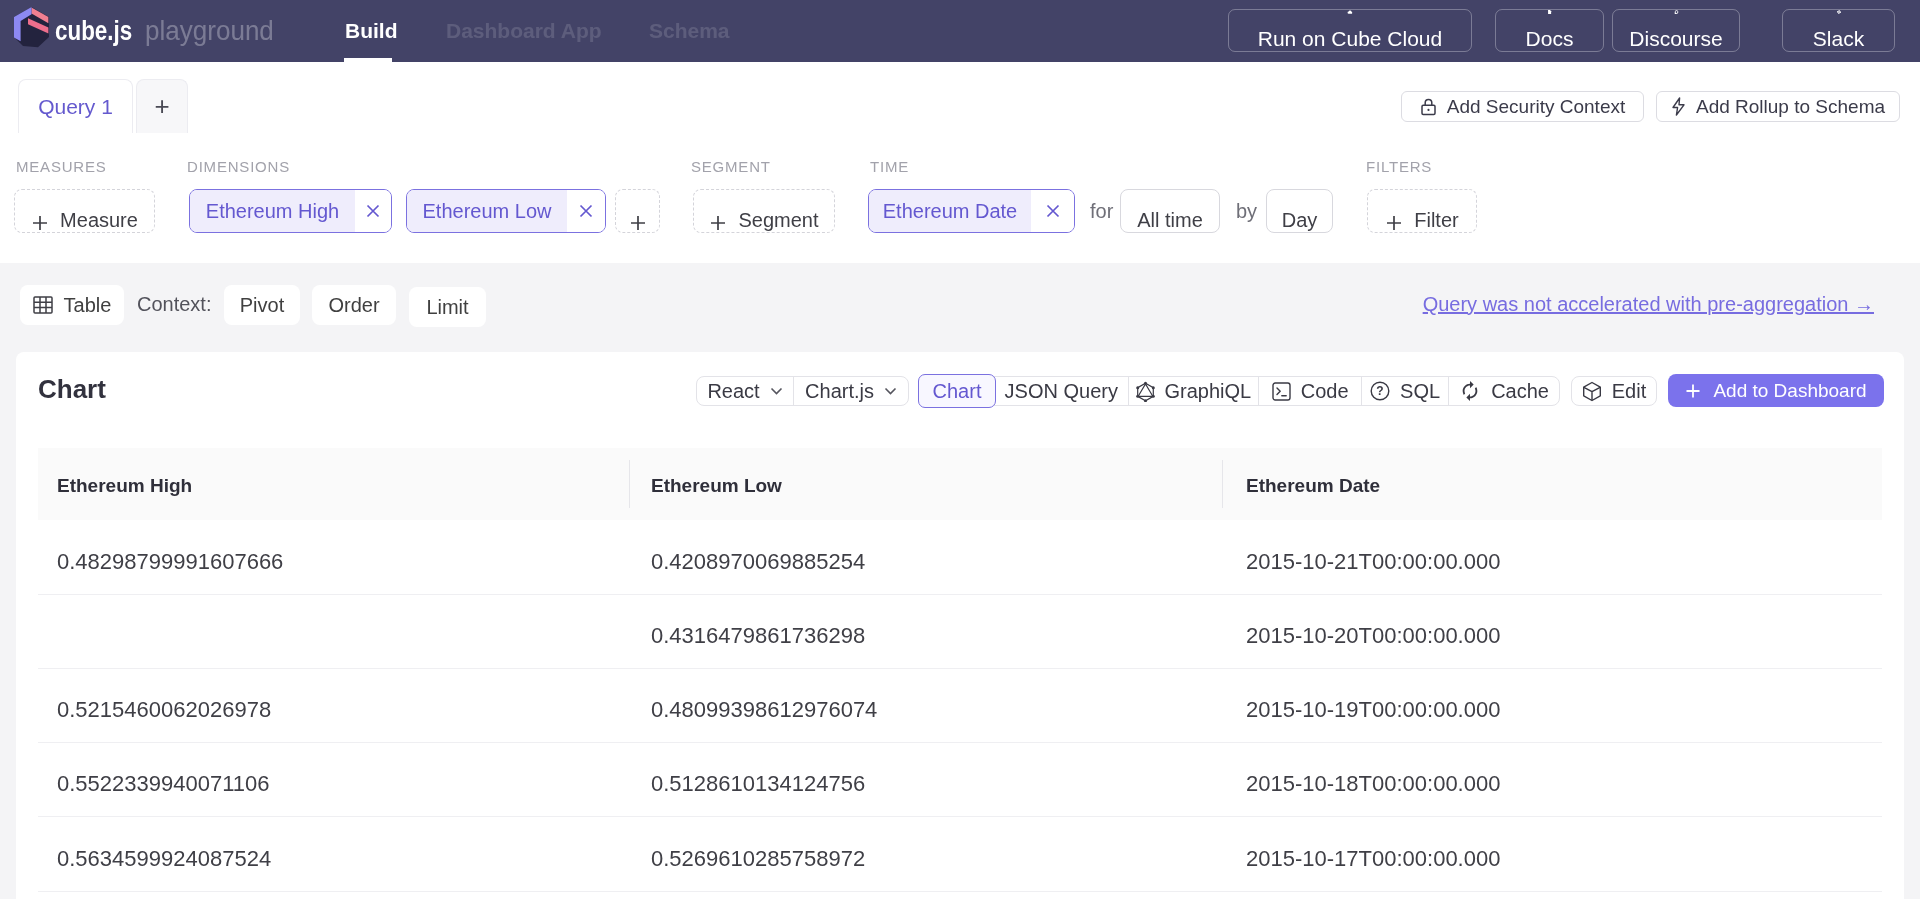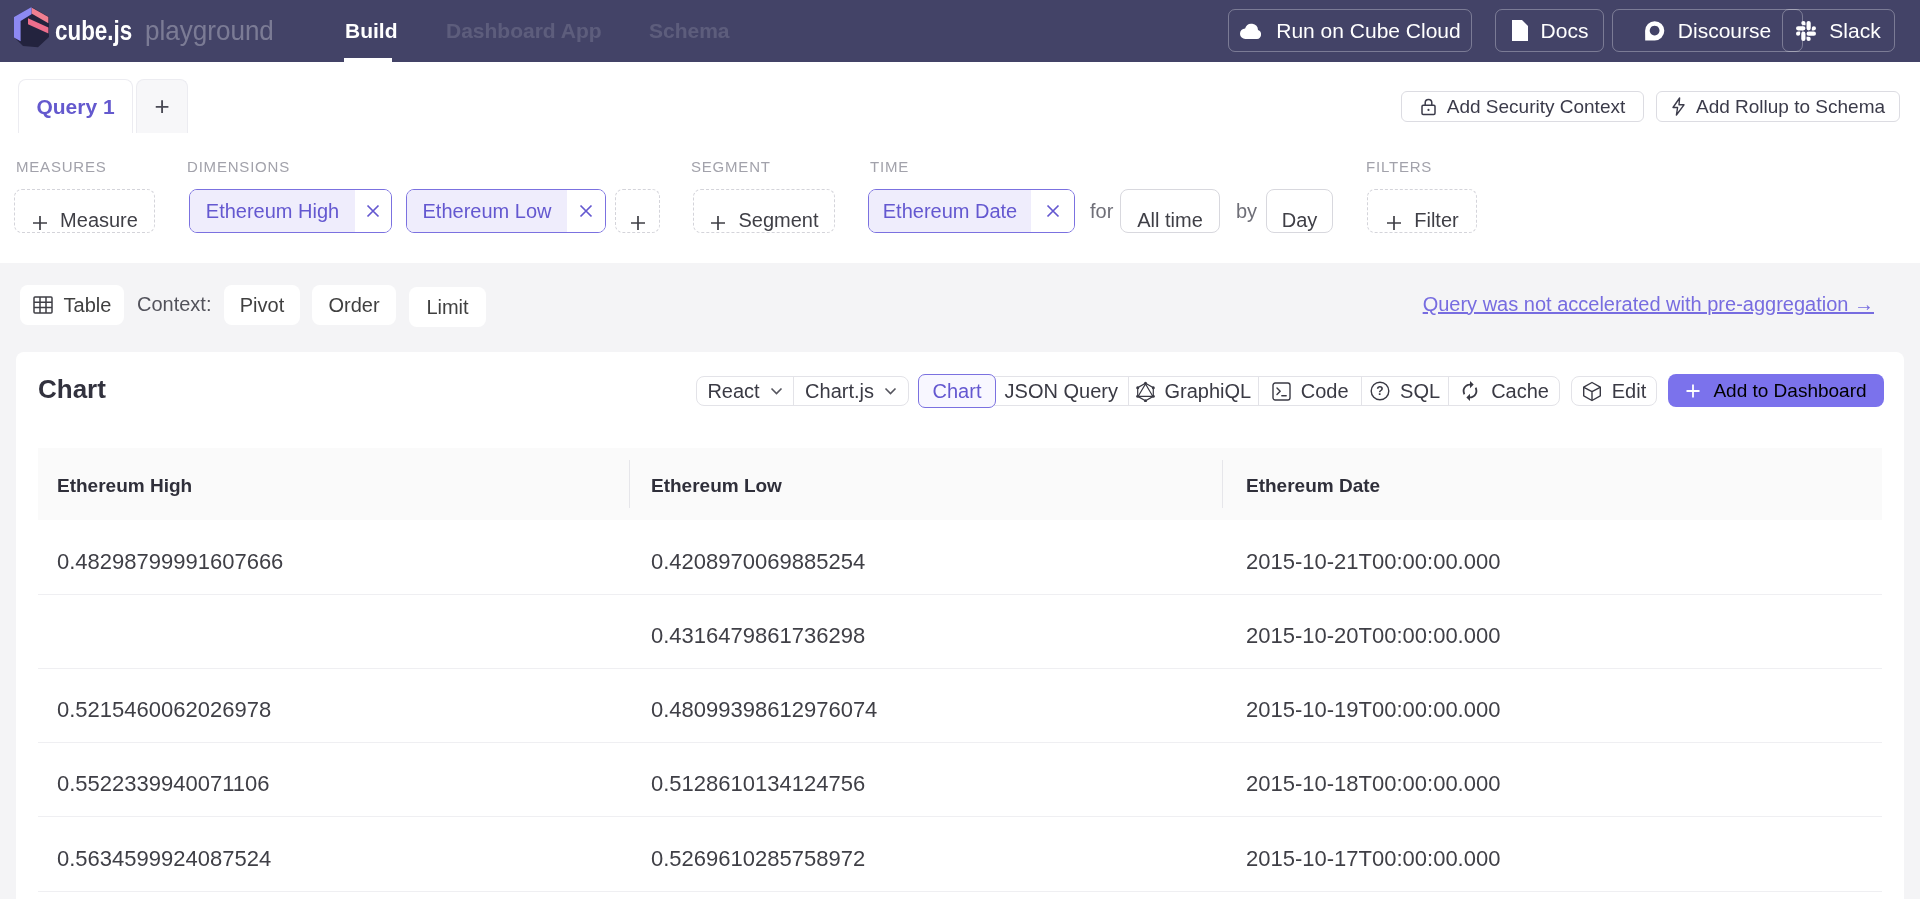--- a/index.html
+++ b/index.html
@@ -11,26 +11,26 @@
   #topbar { position:absolute; left:0; top:0; width:1920px; height:62px; background:#434367; }
   .brand { position:absolute; top:0; height:62px; line-height:62px; }
   #brandcube { left:55px; color:#fff; font-size:28px; font-weight:700; transform:scaleX(.80); transform-origin:0 50%; }
   #brandplay { left:145px; color:rgba(255,255,255,.30); font-size:28px; font-weight:400; transform:scaleX(.93); transform-origin:0 50%; }
   .nav { position:absolute; top:0; height:62px; line-height:62px; font-size:21px; }
   #navbuild { left:345px; color:#fff; font-weight:600; }
   #navdash { left:446px; color:rgba(255,255,255,.14); font-weight:600;}
   #navschema { left:649px; color:rgba(255,255,255,.14); font-weight:600;}
   #navunderline { position:absolute; left:344px; top:58px; width:48px; height:4px; background:#fff; }
   .tbtn { position:absolute; top:9px; height:43px; border:1.5px solid rgba(255,255,255,.30); border-radius:7px;
-    color:#fff; font-size:21px; display:flex; align-items:center; justify-content:center; gap:13px; }
+    color:#fff; font-size:21px; display:flex; align-items:center; justify-content:center; gap:13px;flex-direction:column; }
 
   
   .tab { position:absolute; top:79px; height:54px; border:1.5px solid #ECECF1; border-bottom:none;
     border-radius:8px 8px 0 0; display:flex; align-items:center; justify-content:center; }
-  #tab1 { left:18px; width:115px; background:#fff; color:#6459CE; font-size:21px;font-weight:bold; }
+  #tab1 { left:18px; width:115px; background:#fff; color:#6459CE; font-size:21px; }
   #tab2 { left:136px; width:52px; background:#F7F7F9; color:#4A4A55; font-size:26px; font-weight:300;}
   .secbtn { position:absolute; top:91px; height:31px; border:1px solid #DCDCE2; border-radius:6px; background:#fff;
     color:#3B3B4A; font-size:19px; display:flex; align-items:center; justify-content:center; gap:10px; }
 
   
   .lbl { position:absolute; top:158px; font-size:15px; letter-spacing:.8px; color:#A2A2AB; }
   .ctl { position:absolute; top:189px; height:44px; border-radius:8px; display:flex; align-items:flex-end;
     justify-content:center; font-size:20px; color:#3F3F46; gap:11px; }
   .dashed { border:1.5px dashed #D4D4DA; background:#fff; }
   .solidb { border:1px solid #D8D8DE; background:#fff; }
@@ -84,21 +84,21 @@
         <path fill="#fff" d="M6.5 17a5.3 5.3 0 0 1-.4-10.6A6.6 6.6 0 0 1 19 8.1 4.6 4.6 0 0 1 18 17z"></path>
       </svg>
     <span>Run on Cube Cloud</span>
   </div>
   <div class="tbtn" style="left:1495px;width:109px">
     <svg width="17" height="21" viewBox="0 0 17 21">
         <path fill="#fff" d="M1 0h10l6 6v15H1z"></path>
       </svg>
     <span>Docs</span>
   </div>
-  <div class="tbtn" style="left:1612px;width:191px">
+  <div class="tbtn" style="left:1612px;width:128px">
     <svg width="21" height="21" viewBox="0 0 21 21">
         <path fill="#fff" fill-rule="evenodd" d="M1.2 20.4 1.1 10.8 a9.6 9.6 0 1 1 9.5 9.6 Z M10.6 5.7 a4.9 4.9 0 1 0 0.002 0 Z"></path>
       </svg>
     <span>Discourse</span>
   </div>
   <div class="tbtn" style="left:1782px;width:113px">
     <svg width="20" height="20" viewBox="0 0 24 24">
         <path fill="#fff" d="M5.042 15.165a2.528 2.528 0 0 1-2.52 2.523A2.528 2.528 0 0 1 0 15.165a2.527 2.527 0 0 1 2.522-2.52h2.52v2.52zM6.313 15.165a2.527 2.527 0 0 1 2.521-2.52 2.527 2.527 0 0 1 2.521 2.52v6.313A2.528 2.528 0 0 1 8.834 24a2.528 2.528 0 0 1-2.521-2.522v-6.313zM8.834 5.042a2.528 2.528 0 0 1-2.521-2.52A2.528 2.528 0 0 1 8.834 0a2.528 2.528 0 0 1 2.521 2.522v2.52H8.834zM8.834 6.313a2.528 2.528 0 0 1 2.521 2.521 2.528 2.528 0 0 1-2.521 2.521H2.522A2.528 2.528 0 0 1 0 8.834a2.528 2.528 0 0 1 2.522-2.521h6.312zM18.956 8.834a2.528 2.528 0 0 1 2.522-2.521A2.528 2.528 0 0 1 24 8.834a2.528 2.528 0 0 1-2.522 2.521h-2.522V8.834zM17.688 8.834a2.528 2.528 0 0 1-2.523 2.521 2.527 2.527 0 0 1-2.52-2.521V2.522A2.527 2.527 0 0 1 15.165 0a2.528 2.528 0 0 1 2.523 2.522v6.312zM15.165 18.956a2.528 2.528 0 0 1 2.523 2.522A2.528 2.528 0 0 1 15.165 24a2.527 2.527 0 0 1-2.52-2.522v-2.522h2.52zM15.165 17.688a2.527 2.527 0 0 1-2.52-2.523 2.526 2.526 0 0 1 2.52-2.52h6.313A2.527 2.527 0 0 1 24 15.165a2.528 2.528 0 0 1-2.522 2.523h-6.313z"></path>
       </svg>
     <span>Slack</span>
@@ -238,21 +238,21 @@
 </div>
 <div class="tool" style="left:1571px;width:86px">
   <div class="tcell" style="width:100%">
     <svg width="20" height="21" viewBox="0 0 20 21" fill="none" stroke="#3A3A44" stroke-width="1.4" stroke-linejoin="round">
         <path d="M10 1.5 18.3 6.2 18.3 14.8 10 19.5 1.7 14.8 1.7 6.2 Z"></path>
         <path d="M1.9 6.3 10 10.7 18.1 6.3M10 10.7V19.3"></path>
         <path d="M5.8 3.9l8.3 4.6v4.4" opacity="0"></path>
       </svg>
     Edit</div>
 </div>
-<div class="tool" style="left:1668px;width:216px;top:374px;height:33px;background:#7B72EC;border:none;color:#000000;border-radius:8px;font-size:19px">
+<div class="tool" style="left:1668px;width:216px;top:374px;height:33px;background:#7B72EC;border:none;color:#ffffff;border-radius:8px;font-size:19px">
   <div class="tcell" style="width:100%;gap:12px"><svg width="16" height="16" viewBox="0 0 16 16">
         <path d="M8 1.5v13M1.5 8h13" stroke="#fff" stroke-width="1.8"></path>
       </svg>Add to Dashboard</div>
 </div>
 
 <div id="thead">
   <span class="th" style="left:19px">Ethereum High</span>
   <span class="th" style="left:613px">Ethereum Low</span>
   <span class="th" style="left:1208px">Ethereum Date</span>
   <div class="vline" style="left:591px"></div>

